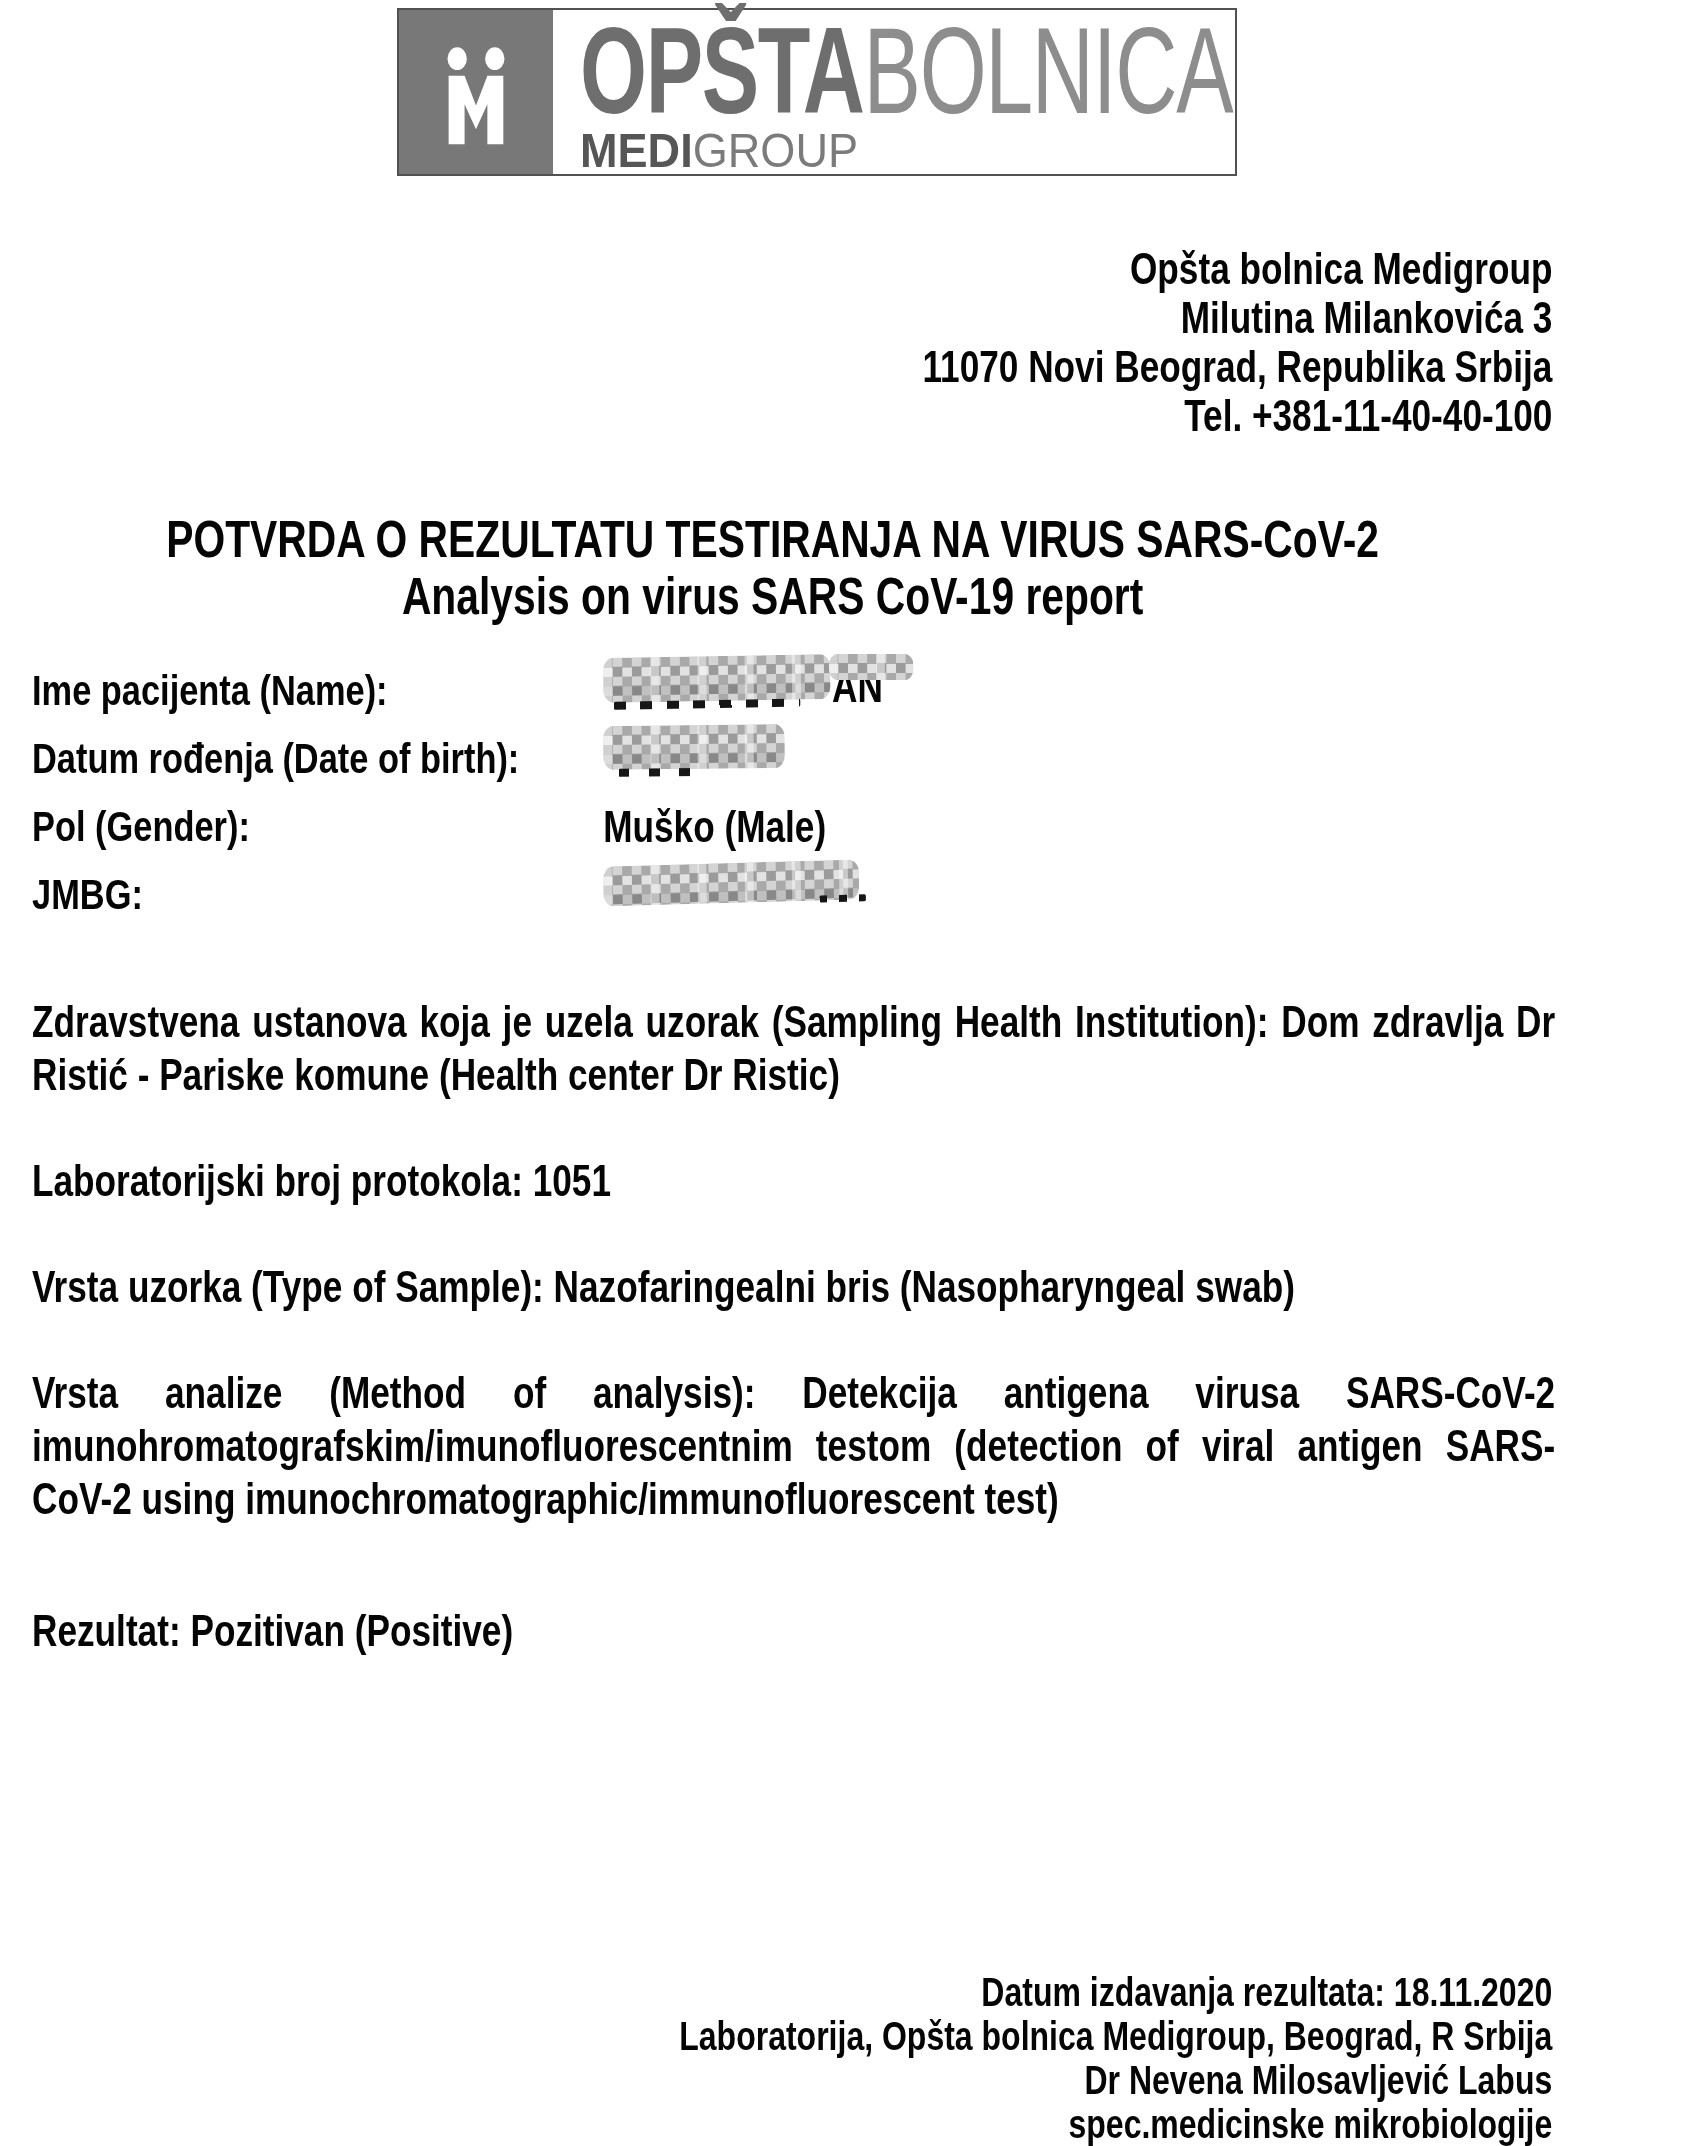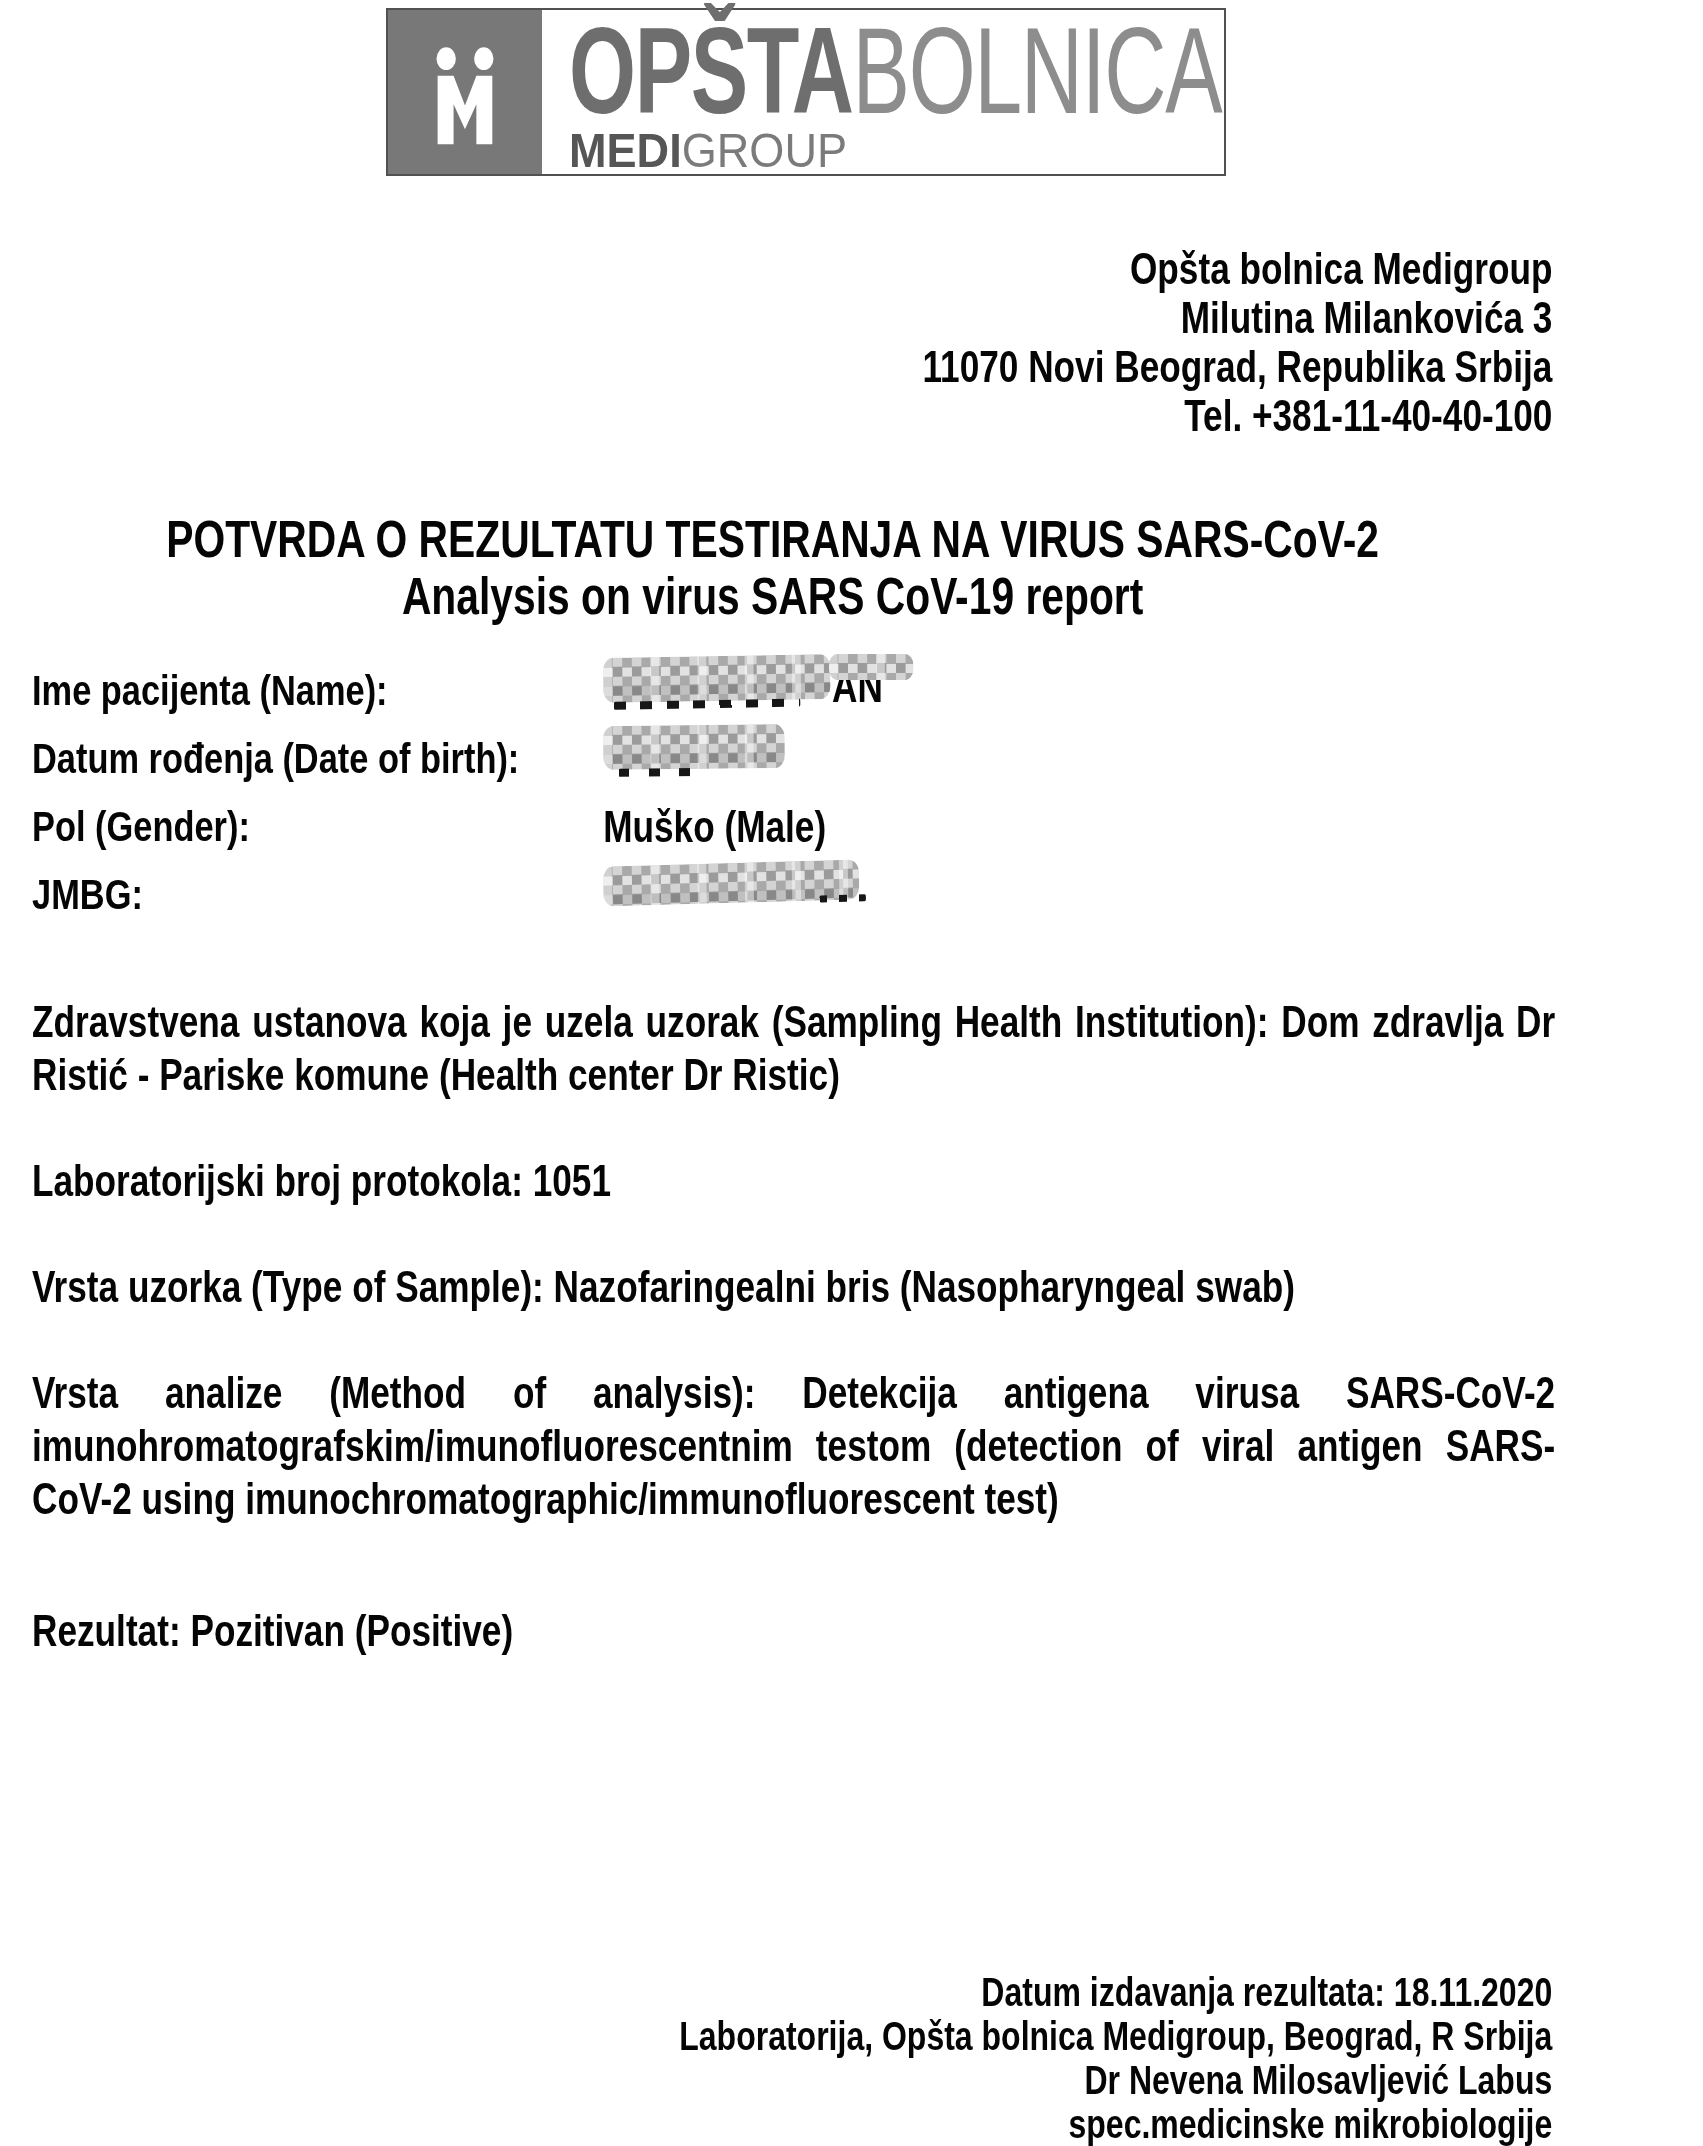--- a/index.html
+++ b/index.html
@@ -6,21 +6,21 @@
   html,body { background:#ffffff; }
   .page {
     position:relative; width:1703px; height:2146px; background:#ffffff;
     overflow:hidden;
     font-family:"Liberation Sans","DejaVu Sans",sans-serif;
     font-weight:700; color:#050505;
   }
 
   
   .logo-box {
-    position:absolute; left:386px; top:7.6px; width:840px; height:168px;
+    position:absolute; left:397px; top:7.6px; width:840px; height:168px;
     border:2.8px solid #515151; background:#fff; display:flex; overflow:visible;
   }
   .logo-square { width:154px; height:100%; background:#787878; position:relative; flex:none; }
   .logo-square svg { position:absolute; left:13%; top:9%; width:74%; height:84%; }
   .logo-text { padding-left:26.5px; display:flex; flex-direction:column; justify-content:center; }
   .logo-line1 {
     font-size:123px; line-height:98px; white-space:nowrap;
     transform:scaleX(0.70); transform-origin:0 50%; letter-spacing:-1.9px; margin-top:9.5px;
   }
   .logo-line1 .lt-bold  { color:#6e6e6e; font-weight:700; }

